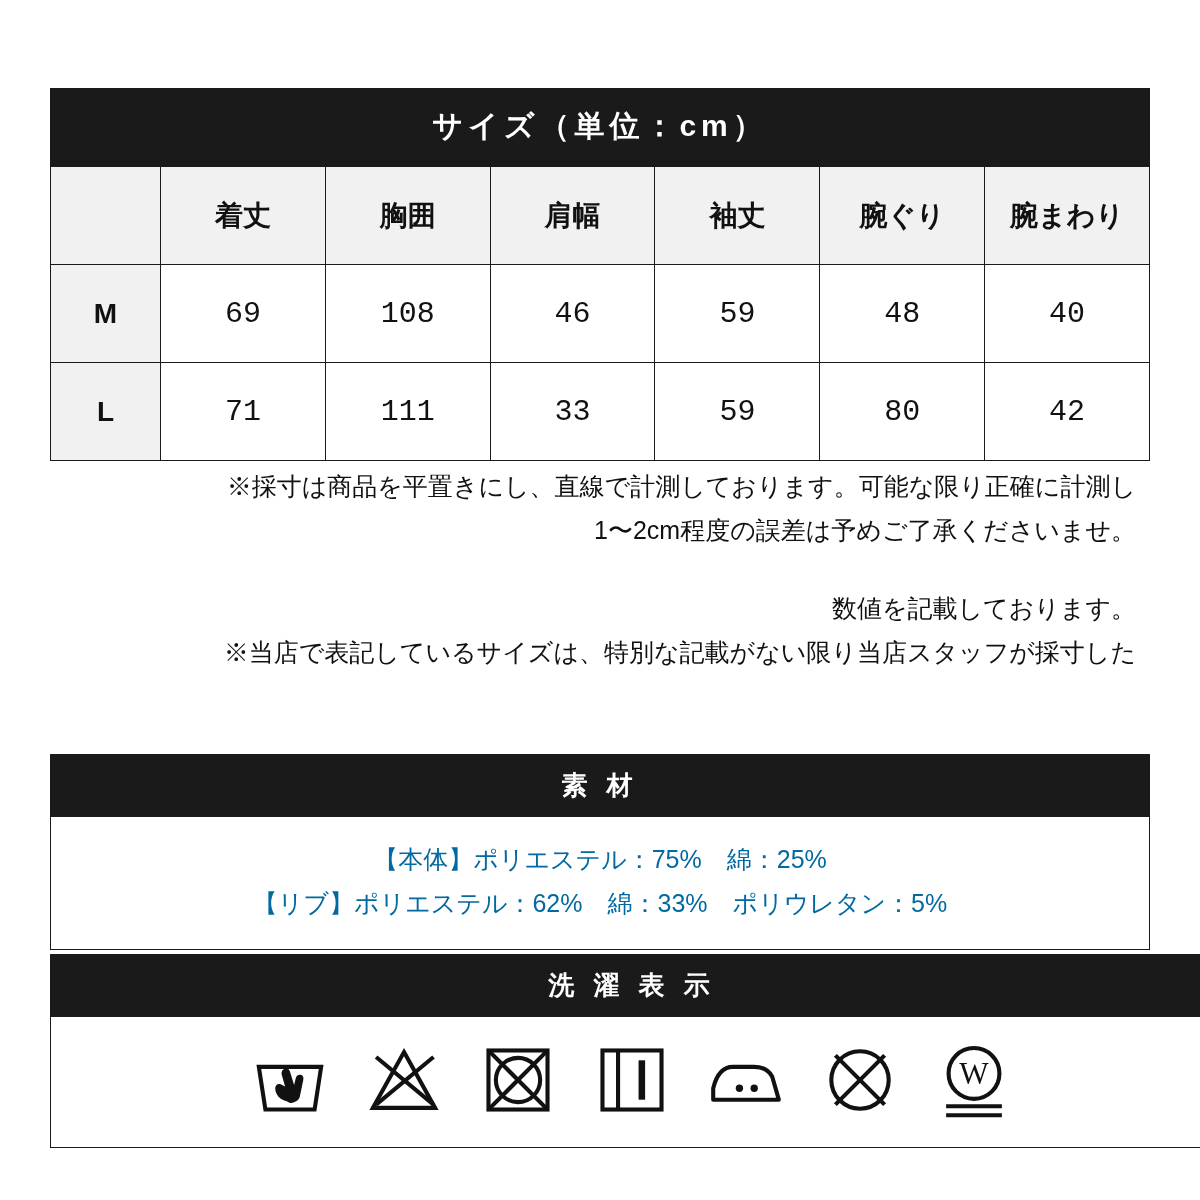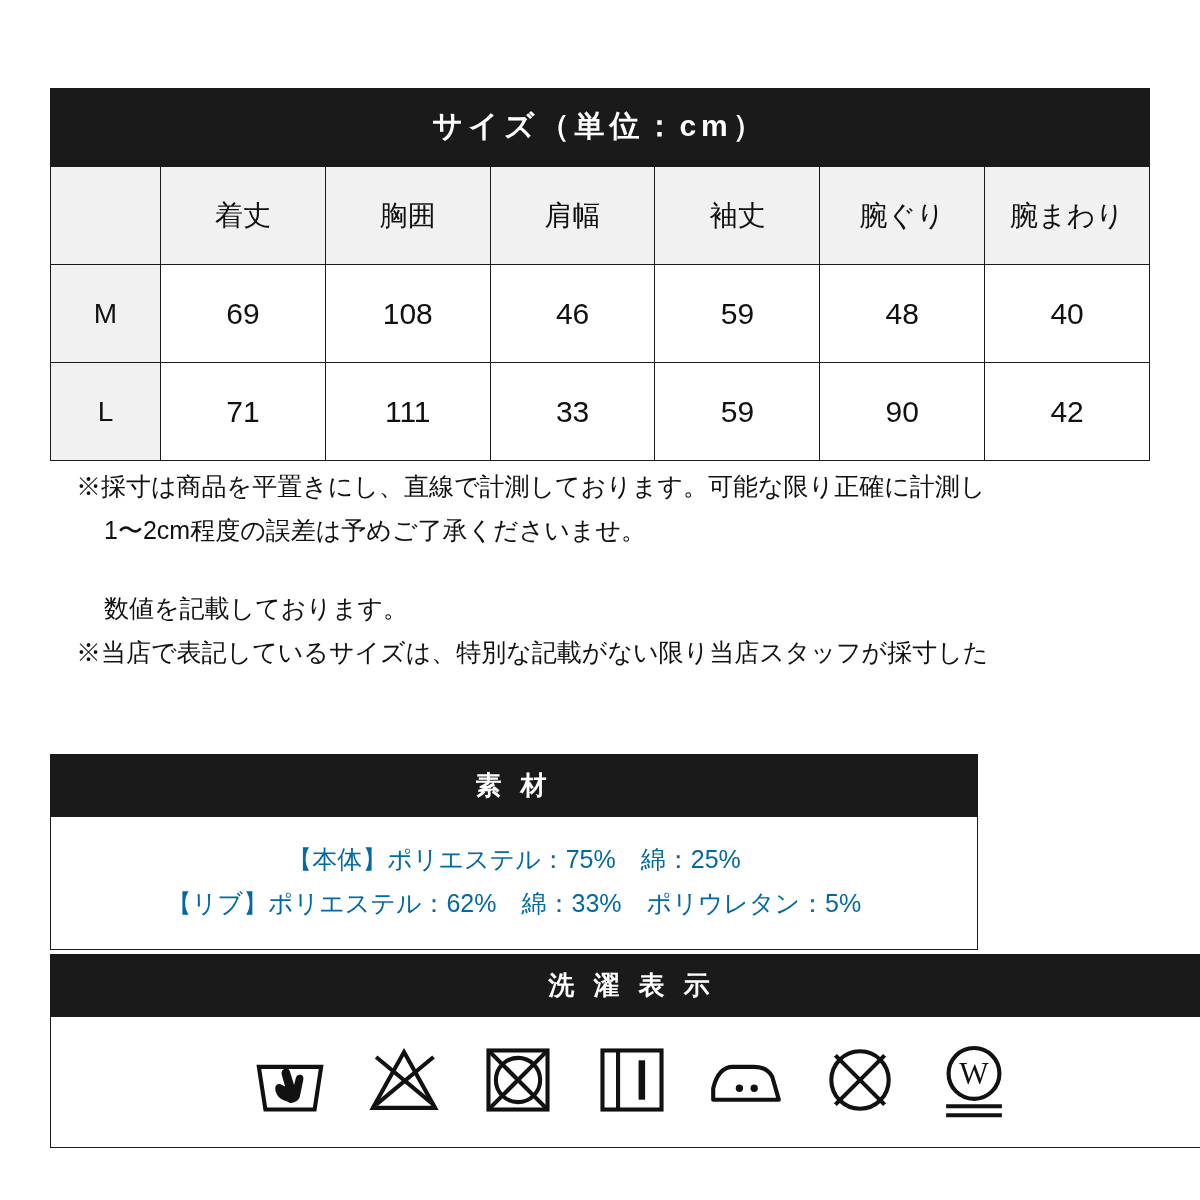--- a/index.html
+++ b/index.html
@@ -46,69 +46,71 @@
     table-layout: fixed;
     background: #ffffff;
   }
   table.size-table th,
   table.size-table td {
     border: 1px solid #1a1a1a;
     text-align: center;
     vertical-align: middle;
     height: 95px;
     font-size: 29px;
-    font-weight: normal;
+    font-weight: bold;
     color: #111111;
   }
   table.size-table thead th {
     background: #f1f1f1;
     font-size: 28px;
   }
   table.size-table thead th.corner {
     background: #f1f1f1;
   }
   table.size-table tbody th {
     background: #f1f1f1;
     font-size: 28px;
     width: 110px;
   }
   table.size-table tbody td {
     font-weight: normal;
     font-size: 30px;
+    font-family: Liberation Mono, monospace;
   }
   col.c-label { width: 110px; }
 
   
   .notes {
     position: absolute;
     left: 76px;
     top: 448px;
     width: 1060px;
   }
   .note {
     font-size: 25px;
     line-height: 44px;
     color: #111111;
     margin-bottom: 34px;
   }
   .note .hang {
     display: block;
     text-indent: 0;
     padding-left: 28px;
+    text-align: right;
   }
   .note .first {
     padding-left: 0;
   }
 
   
   .material-block {
     position: absolute;
     left: 50px;
     top: 738px;
-    width: 928px;
+    width: 1100px;
     border: 1px solid #1a1a1a;
     box-sizing: border-box;
     background: #fff;
   }
   .block-title {
     background: #1a1a1a;
     color: #ffffff;
     text-align: center;
     font-size: 26px;
     letter-spacing: 6px;
@@ -185,21 +187,21 @@
           <td>59</td>
           <td>48</td>
           <td>40</td>
         </tr>
         <tr>
           <th>L</th>
           <td>71</td>
           <td>111</td>
           <td>33</td>
           <td>59</td>
-          <td>90</td>
+          <td>80</td>
           <td>42</td>
         </tr>
       </tbody>
     </table>
   </div>
 
   <div class="notes">
     <div class="note">
       <span class="hang first">※採寸は商品を平置きにし、直線で計測しております。可能な限り正確に計測し</span>
       <span class="hang">1〜2cm程度の誤差は予めご了承くださいませ。</span>

